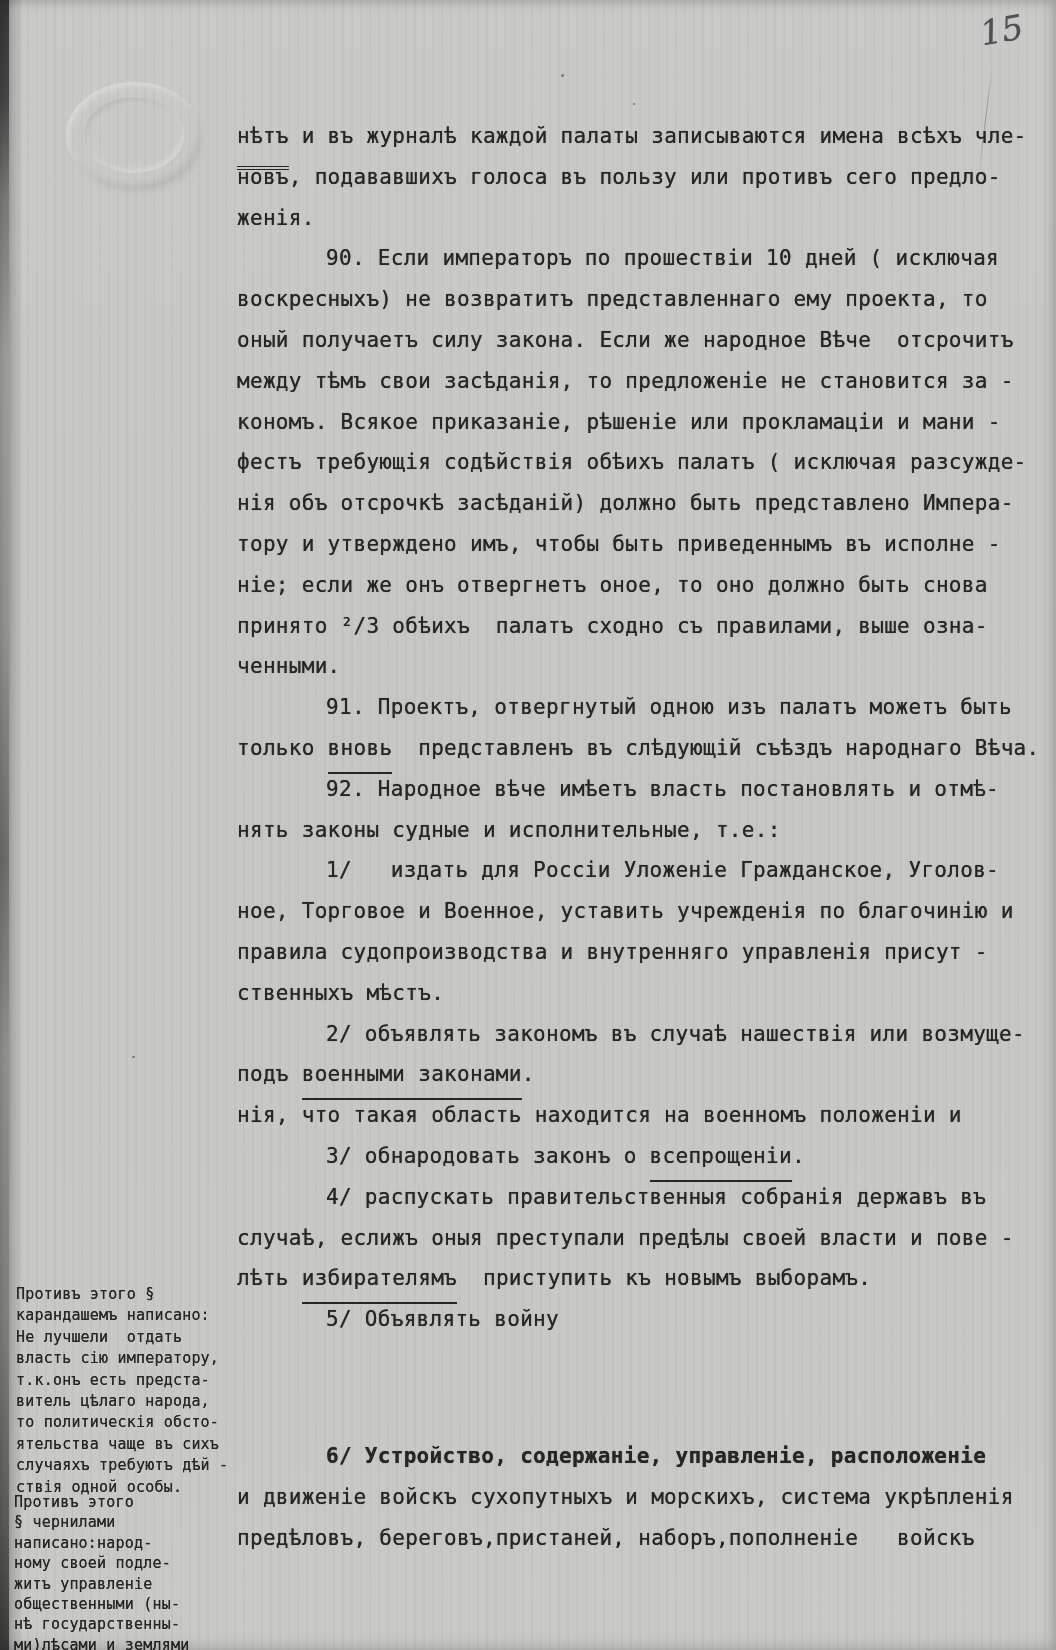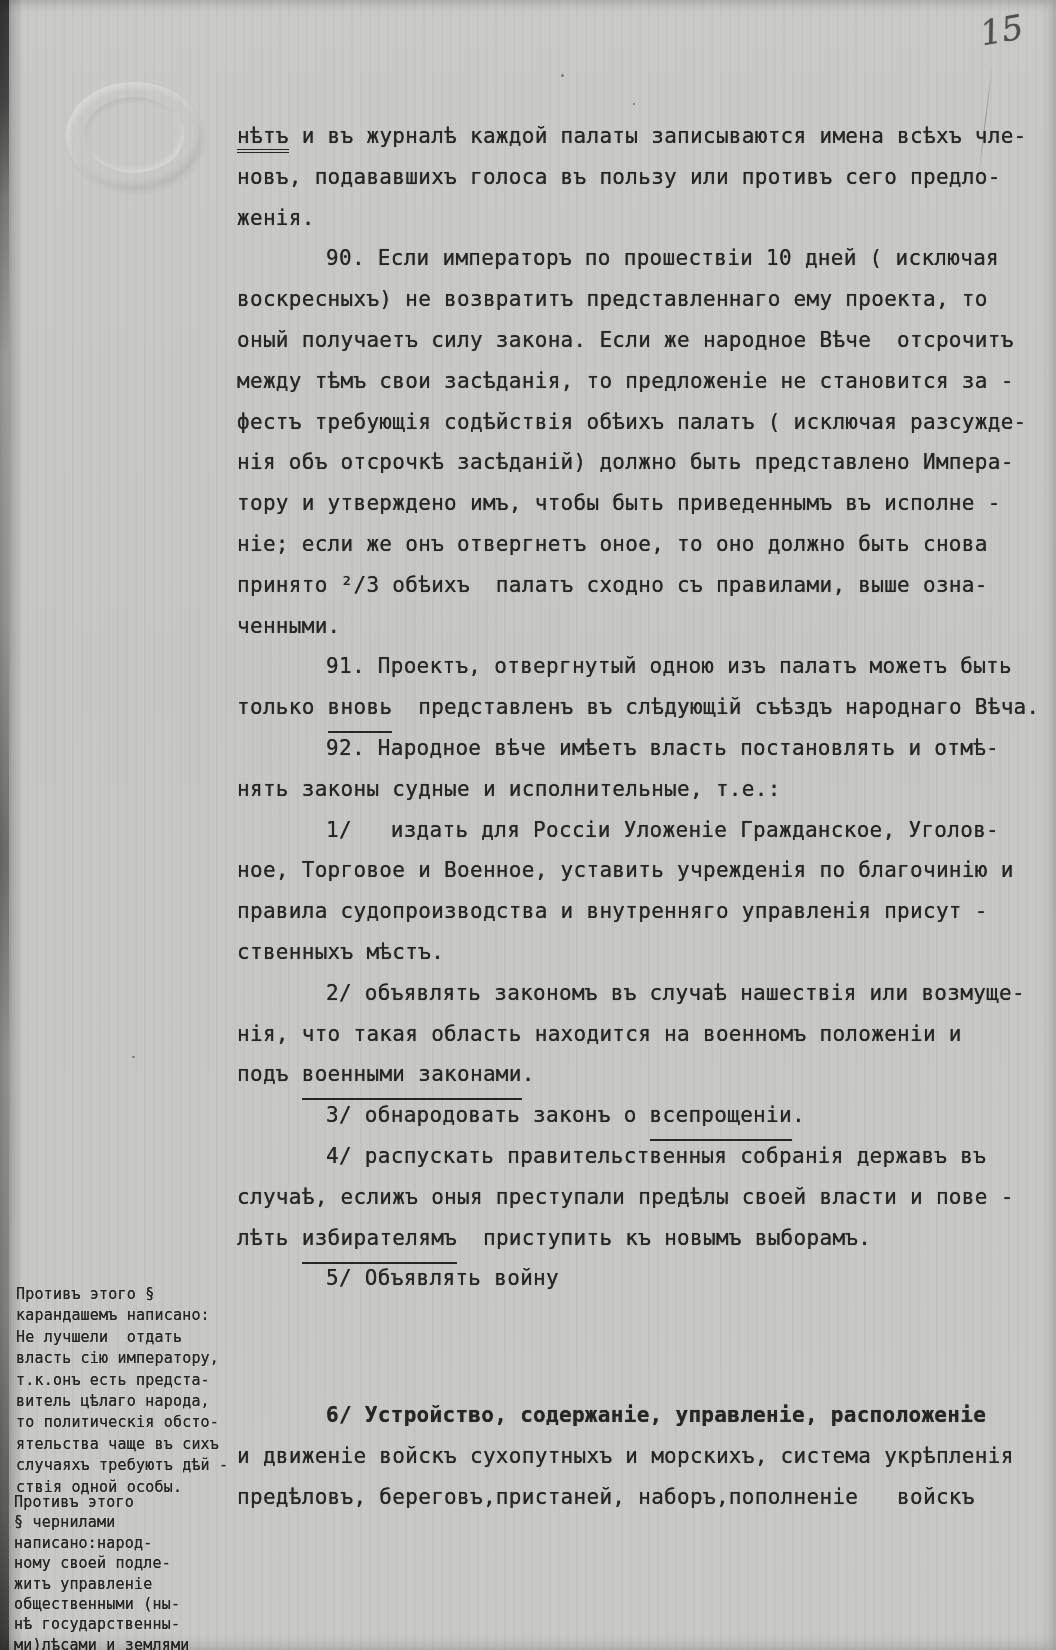--- a/index.html
+++ b/index.html
@@ -64,21 +64,21 @@
     position:absolute;left:237px;top:116px;width:805px;
     font-size:21px;line-height:40.8px;
     color:var(--ink);
     letter-spacing:.3px;
     text-shadow:0 0 .7px rgba(35,35,30,.85);
   }
   .tline{white-space:pre;}
   .tline.indent{padding-left:89px;}
   .tline.gap-lg{margin-top:96px;font-weight:bold;}
   .u-single{border-bottom:2px solid var(--ink);padding-bottom:12px;}
-  .u-double{border-bottom:4px double var(--ink);padding-bottom:1px;margin-top:28px;}
+  .u-double{border-bottom:4px double var(--ink);padding-bottom:18px;margin-top:28px;}
   .margin-note{
     position:absolute;color:var(--ink);
     font-size:15px;
     letter-spacing:.2px;
     text-shadow:0 0 .6px rgba(35,35,30,.85);
     margin-top:32px;
   }
   .margin-note .tline{white-space:pre;}
   .note-pencil{left:16px;top:1252px;line-height:21.4px;width:225px;}
   .note-ink{left:14px;top:1460px;line-height:20.4px;width:225px;}
@@ -112,37 +112,38 @@
   <div class="scratch"></div>
 
   <div class="main-col">
       <div class="tline"><span class="u-double">нѣтъ</span><span> и въ журналѣ каждой палаты записываются имена всѣхъ чле-</span></div>
       <div class="tline"><span>новъ, подававшихъ голоса въ пользу или противъ сего предло-</span></div>
       <div class="tline"><span>женія.</span></div>
       <div class="tline indent"><span>90. Если императоръ по прошествіи 10 дней ( исключая</span></div>
       <div class="tline"><span>воскресныхъ) не возвратитъ представленнаго ему проекта, то</span></div>
       <div class="tline"><span>оный получаетъ силу закона. Если же народное Вѣче  отсрочитъ</span></div>
       <div class="tline"><span>между тѣмъ свои засѣданія, то предложеніе не становится за -</span></div>
+      <div class="tline"><span>кономъ. Всякое приказаніе, рѣшеніе или прокламаціи и мани -</span></div>
       <div class="tline"><span>фестъ требующія содѣйствія обѣихъ палатъ ( исключая разсужде-</span></div>
       <div class="tline"><span>нія объ отсрочкѣ засѣданій) должно быть представлено Импера-</span></div>
       <div class="tline"><span>тору и утверждено имъ, чтобы быть приведеннымъ въ исполне -</span></div>
       <div class="tline"><span>ніе; если же онъ отвергнетъ оное, то оно должно быть снова</span></div>
       <div class="tline"><span>принято ²/3 обѣихъ  палатъ сходно съ правилами, выше озна-</span></div>
       <div class="tline"><span>ченными.</span></div>
       <div class="tline indent"><span>91. Проектъ, отвергнутый одною изъ палатъ можетъ быть</span></div>
       <div class="tline"><span>только </span><span class="u-single">вновь</span><span>  представленъ въ слѣдующій съѣздъ народнаго Вѣча.</span></div>
       <div class="tline indent"><span>92. Народное вѣче имѣетъ власть постановлять и отмѣ-</span></div>
       <div class="tline"><span>нять законы судные и исполнительные, т.е.:</span></div>
       <div class="tline indent"><span>1/   издать для Россіи Уложеніе Гражданское, Уголов-</span></div>
       <div class="tline"><span>ное, Торговое и Военное, уставить учрежденія по благочинію и</span></div>
       <div class="tline"><span>правила судопроизводства и внутренняго управленія присут -</span></div>
       <div class="tline"><span>ственныхъ мѣстъ.</span></div>
       <div class="tline indent"><span>2/ объявлять закономъ въ случаѣ нашествія или возмуще-</span></div>
+      <div class="tline"><span>подъ </span><span class="u-single">военными законами</span><span>.</span></div>
       <div class="tline"><span>нія, что такая область находится на военномъ положеніи и</span></div>
-      <div class="tline"><span>подъ </span><span class="u-single">военными законами</span><span>.</span></div>
       <div class="tline indent"><span>3/ обнародовать законъ о </span><span class="u-single">всепрощеніи</span><span>.</span></div>
       <div class="tline indent"><span>4/ распускать правительственныя собранія державъ въ</span></div>
       <div class="tline"><span>случаѣ, еслижъ оныя преступали предѣлы своей власти и пове -</span></div>
       <div class="tline"><span>лѣть </span><span class="u-single">избирателямъ</span><span>  приступить къ новымъ выборамъ.</span></div>
       <div class="tline indent"><span>5/ Объявлять войну</span></div>
       <div class="tline indent gap-lg"><span>6/ Устройство, содержаніе, управленіе, расположеніе</span></div>
       <div class="tline"><span>и движеніе войскъ сухопутныхъ и морскихъ, система укрѣпленія</span></div>
       <div class="tline"><span>предѣловъ, береговъ,пристаней, наборъ,пополненіе   войскъ</span></div>
     </div>
 

